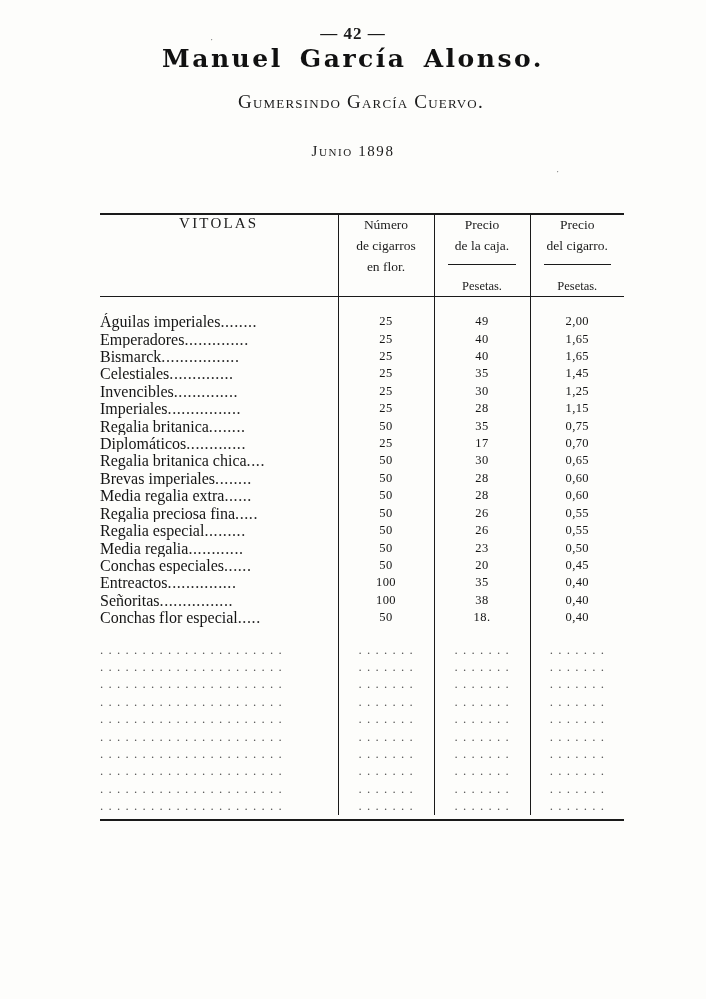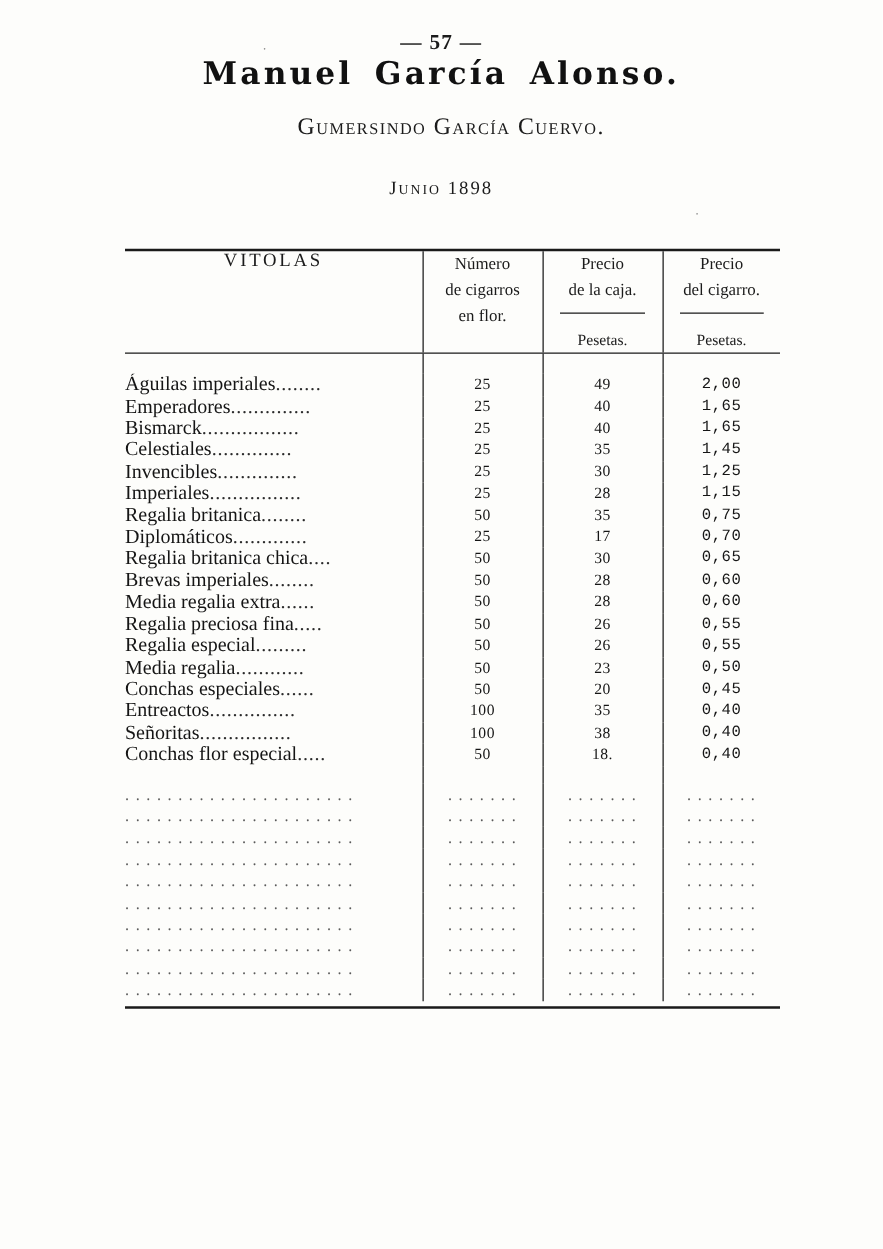--- a/index.html
+++ b/index.html
@@ -66,21 +66,21 @@
     font-size: 10px;
     color: #777;
   }
   .dot-left { left: 210px; top: 34px; }
   .dot-right { left: 556px; top: 166px; }
 
   
   .table-wrap {
     position: absolute;
     left: 100px;
-    top: 199px;
+    top: 213px;
     width: 524px;
   }
   .rule-top {
     border-top: 2.5px solid #1a1a1a;
     width: 100%;
   }
   .rule-head {
     border-top: 1.2px solid #1a1a1a;
     width: 100%;
   }
@@ -161,21 +161,21 @@
   .price-cell {
     font-family: "Liberation Serif", serif;
     font-size: 12.5px;
     line-height: 17.4px;
     text-align: center;
     color: #151515;
     letter-spacing: 0.4px;
     margin-left: 31px;
   }
   .unit-cell {
-    font-family: Liberation Mono, monospace;
+    font-family: Liberation Serif, serif;
     font-size: 12.5px;
     line-height: 17.4px;
     text-align: center;
     color: #151515;
     letter-spacing: 0.4px;
   }
   .blank-name {
     padding-left: 10px;
     font-size: 13px;
     color: #5a5a5a;
@@ -195,21 +195,21 @@
   }
 </style>
 </head>
 <body>
 
 <div class="page">
 
   <div class="dot-left">·</div>
   <div class="dot-right">·</div>
 
-  <div class="folio">— 57 —</div>
+  <div class="folio">— 42 —</div>
 
   <div class="firm-name">Manuel García Alonso.</div>
 
   <div class="sub-name">Gumersindo García Cuervo.</div>
 
   <div class="month">Junio 1898</div>
 
   <div class="table-wrap">
     <div class="rule-top"></div>
 

